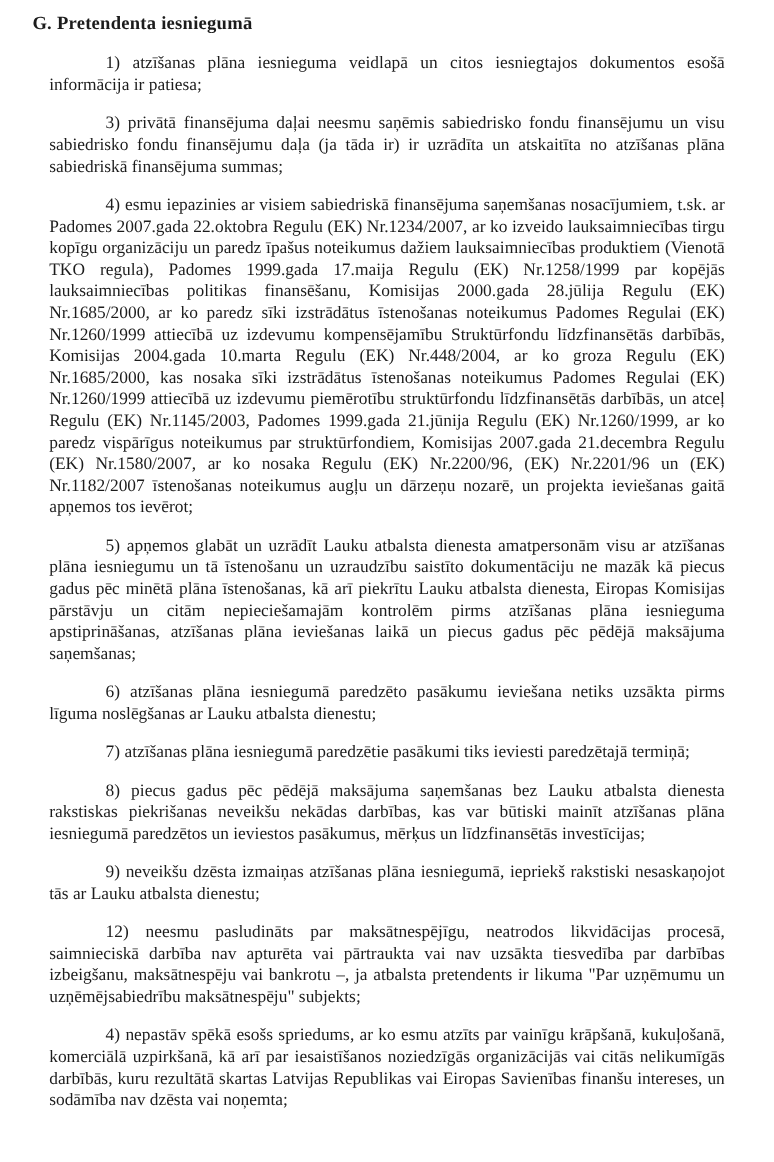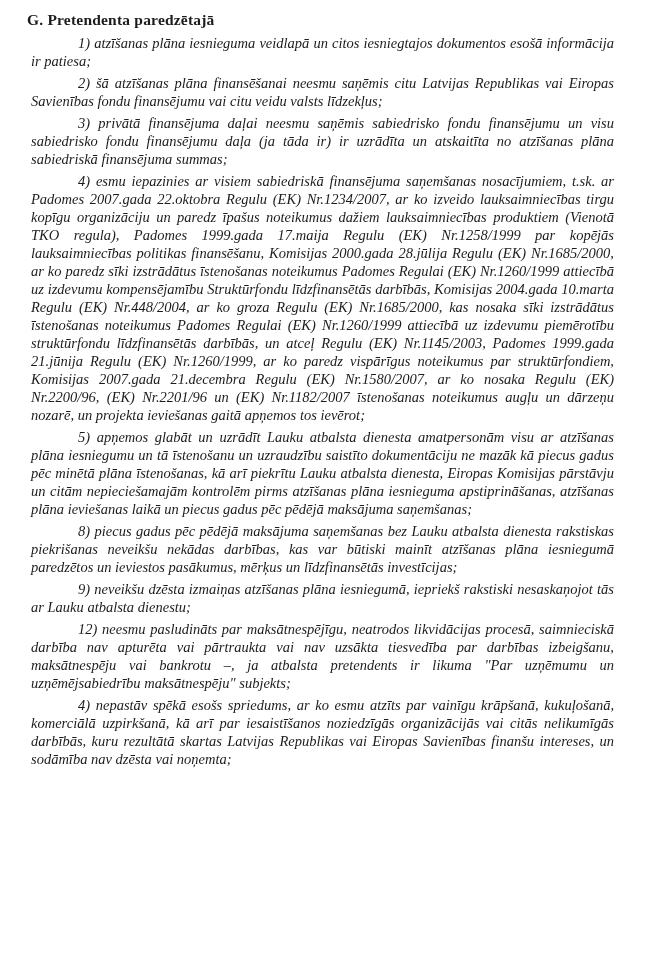--- a/index.html
+++ b/index.html
@@ -25,45 +25,45 @@
     line-height: 20px;
     margin: 0;
     letter-spacing: 0.2px;
   }
   .intro {
     margin: 26px 0 0 0;
     text-indent: 47px;
     text-align: justify;
   }
   .para {
-    margin: 4px;
+    margin: 14px;
     text-indent: 47px;
     text-align: justify;
-    font-style: italic;
   }
 </style>
 </head>
 <body>
 
 <div class="page">
-  <h1 class="doc-title">G. Pretendenta paredzētajā</h1>
+  <h1 class="doc-title">G. Pretendenta iesniegumā</h1>
 
 
   <div>
   <p class="para"><span>1)</span> <span>atzīšanas plāna iesnieguma veidlapā un citos iesniegtajos dokumentos esošā informācija ir patiesa;</span></p>
 
-  <p class="para"><span>2)</span> <span>šā atzīšanas plāna finansēšanai neesmu saņēmis citu Latvijas Republikas vai Eiropas Savienības fondu finansējumu vai citu veidu valsts līdzekļus;</span></p>
 
   <p class="para"><span>3)</span> <span>privātā finansējuma daļai neesmu saņēmis sabiedrisko fondu finansējumu un visu sabiedrisko fondu finansējumu daļa (ja tāda ir) ir uzrādīta un atskaitīta no atzīšanas plāna sabiedriskā finansējuma summas;</span></p>
 
   <p class="para"><span>4)</span> <span>esmu iepazinies ar visiem sabiedriskā finansējuma saņemšanas nosacījumiem, t.sk. ar Padomes 2007.gada 22.oktobra Regulu (EK) Nr.1234/2007, ar ko izveido lauksaimniecības tirgu kopīgu organizāciju un paredz īpašus noteikumus dažiem lauksaimniecības produktiem (Vienotā TKO regula), Padomes 1999.gada 17.maija Regulu (EK) Nr.1258/1999 par kopējās lauksaimniecības politikas finansēšanu, Komisijas 2000.gada 28.jūlija Regulu (EK) Nr.1685/2000, ar ko paredz sīki izstrādātus īstenošanas noteikumus Padomes Regulai (EK) Nr.1260/1999 attiecībā uz izdevumu kompensējamību Struktūrfondu līdzfinansētās darbībās, Komisijas 2004.gada 10.marta Regulu (EK) Nr.448/2004, ar ko groza Regulu (EK) Nr.1685/2000, kas nosaka sīki izstrādātus īstenošanas noteikumus Padomes Regulai (EK) Nr.1260/1999 attiecībā uz izdevumu piemērotību struktūrfondu līdzfinansētās darbībās, un atceļ Regulu (EK) Nr.1145/2003, Padomes 1999.gada 21.jūnija Regulu (EK) Nr.1260/1999, ar ko paredz vispārīgus noteikumus par struktūrfondiem, Komisijas 2007.gada 21.decembra Regulu (EK) Nr.1580/2007, ar ko nosaka Regulu (EK) Nr.2200/96, (EK) Nr.2201/96 un (EK) Nr.1182/2007 īstenošanas noteikumus augļu un dārzeņu nozarē, un projekta ieviešanas gaitā apņemos tos ievērot;</span></p>
 
   <p class="para"><span>5)</span> <span>apņemos glabāt un uzrādīt Lauku atbalsta dienesta amatpersonām visu ar atzīšanas plāna iesniegumu un tā īstenošanu un uzraudzību saistīto dokumentāciju ne mazāk kā piecus gadus pēc minētā plāna īstenošanas, kā arī piekrītu Lauku atbalsta dienesta, Eiropas Komisijas pārstāvju un citām nepieciešamajām kontrolēm pirms atzīšanas plāna iesnieguma apstiprināšanas, atzīšanas plāna ieviešanas laikā un piecus gadus pēc pēdējā maksājuma saņemšanas;</span></p>
 
+  <p class="para"><span>6)</span> <span>atzīšanas plāna iesniegumā paredzēto pasākumu ieviešana netiks uzsākta pirms līguma noslēgšanas ar Lauku atbalsta dienestu;</span></p>
 
+  <p class="para"><span>7)</span> <span>atzīšanas plāna iesniegumā paredzētie pasākumi tiks ieviesti paredzētajā termiņā;</span></p>
 
   <p class="para"><span>8)</span> <span>piecus gadus pēc pēdējā maksājuma saņemšanas bez Lauku atbalsta dienesta rakstiskas piekrišanas neveikšu nekādas darbības, kas var būtiski mainīt atzīšanas plāna iesniegumā paredzētos un ieviestos pasākumus, mērķus un līdzfinansētās investīcijas;</span></p>
 
   <p class="para"><span>9)</span> <span>neveikšu dzēsta izmaiņas atzīšanas plāna iesniegumā, iepriekš rakstiski nesaskaņojot tās ar Lauku atbalsta dienestu;</span></p>
 
 
 
   <p class="para"><span>12)</span> <span>neesmu pasludināts par maksātnespējīgu, neatrodos likvidācijas procesā, saimnieciskā darbība nav apturēta vai pārtraukta vai nav uzsākta tiesvedība par darbības izbeigšanu, maksātnespēju vai bankrotu –, ja atbalsta pretendents ir likuma "Par uzņēmumu un uzņēmējsabiedrību maksātnespēju" subjekts;</span></p>
 
   <p class="para"><span>4)</span> <span>nepastāv spēkā esošs spriedums, ar ko esmu atzīts par vainīgu krāpšanā, kukuļošanā, komerciālā uzpirkšanā, kā arī par iesaistīšanos noziedzīgās organizācijās vai citās nelikumīgās darbībās, kuru rezultātā skartas Latvijas Republikas vai Eiropas Savienības finanšu intereses, un sodāmība nav dzēsta vai noņemta;</span></p>

